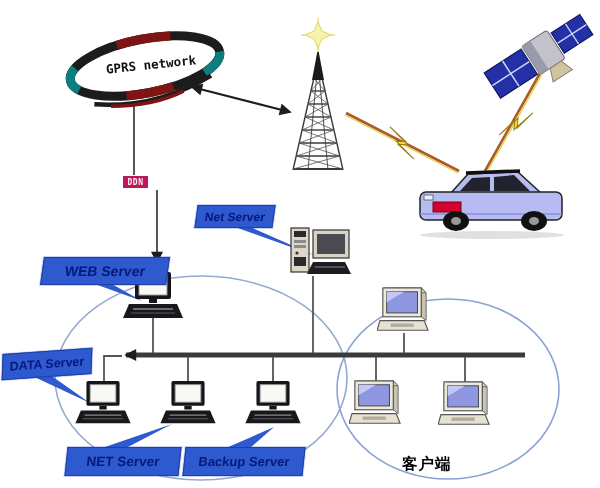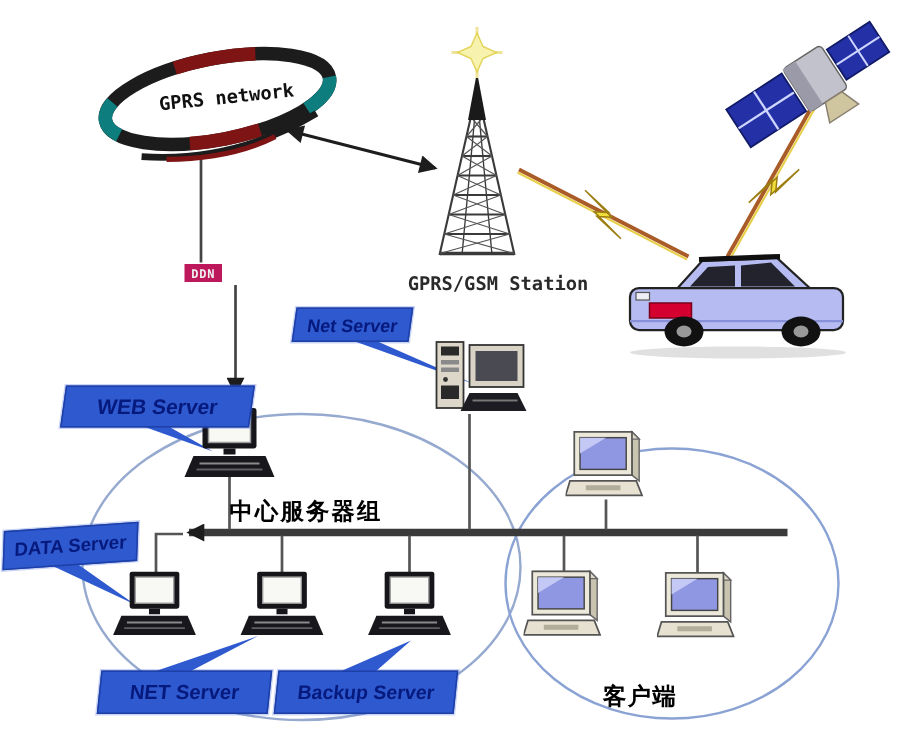--- a/index.html
+++ b/index.html
@@ -192,30 +192,28 @@
     <use href="#pc-server" x="74" y="381" width="58" height="46"></use>
     <use href="#pc-server" x="159" y="381" width="58" height="46"></use>
     <use href="#pc-server" x="244" y="381" width="58" height="46"></use>
     <use href="#pc-client" x="377" y="286" width="54" height="50"></use>
     <use href="#pc-client" x="349" y="379" width="54" height="50"></use>
     <use href="#pc-client" x="438" y="380" width="54" height="50"></use>
   </svg>
 
   <div class="lbl mono cloud-lbl">GPRS network</div>
 
-  <div class="lbl mono station-lbl">GPRS/GSM Station</div>
 
   <div class="ddn">DDN</div>
 
   <div class="callout co-net">Net Server</div>
 
   <div class="callout co-web">WEB Server</div>
 
   <div class="callout co-data">DATA Server</div>
 
   <div class="callout co-net2">NET Server</div>
 
   <div class="callout co-backup">Backup Server</div>
 
-  <div class="lbl grp-lbl central-lbl">中心服务器组</div>
 
   <div class="lbl grp-lbl client-lbl">客户端</div>
 </div>
 
 </body></html>

